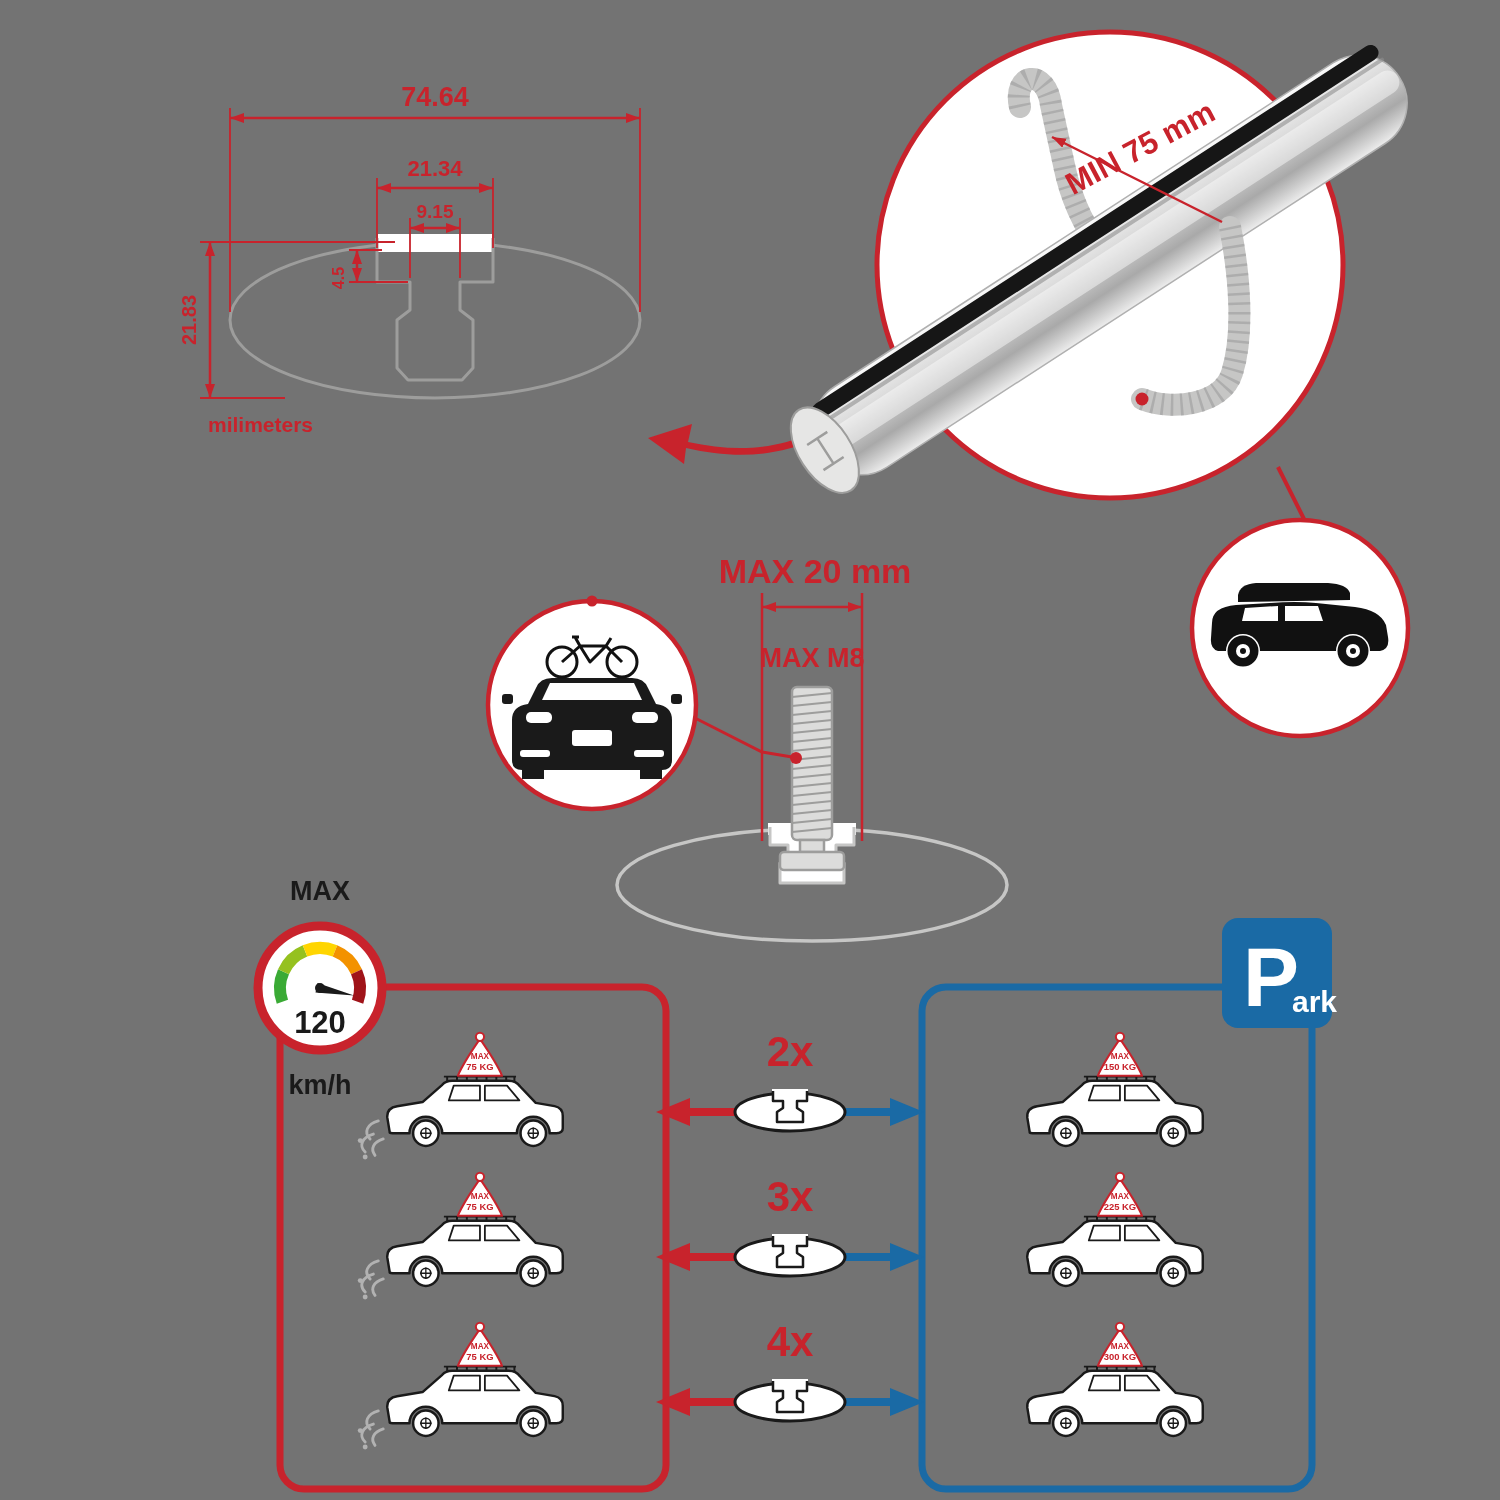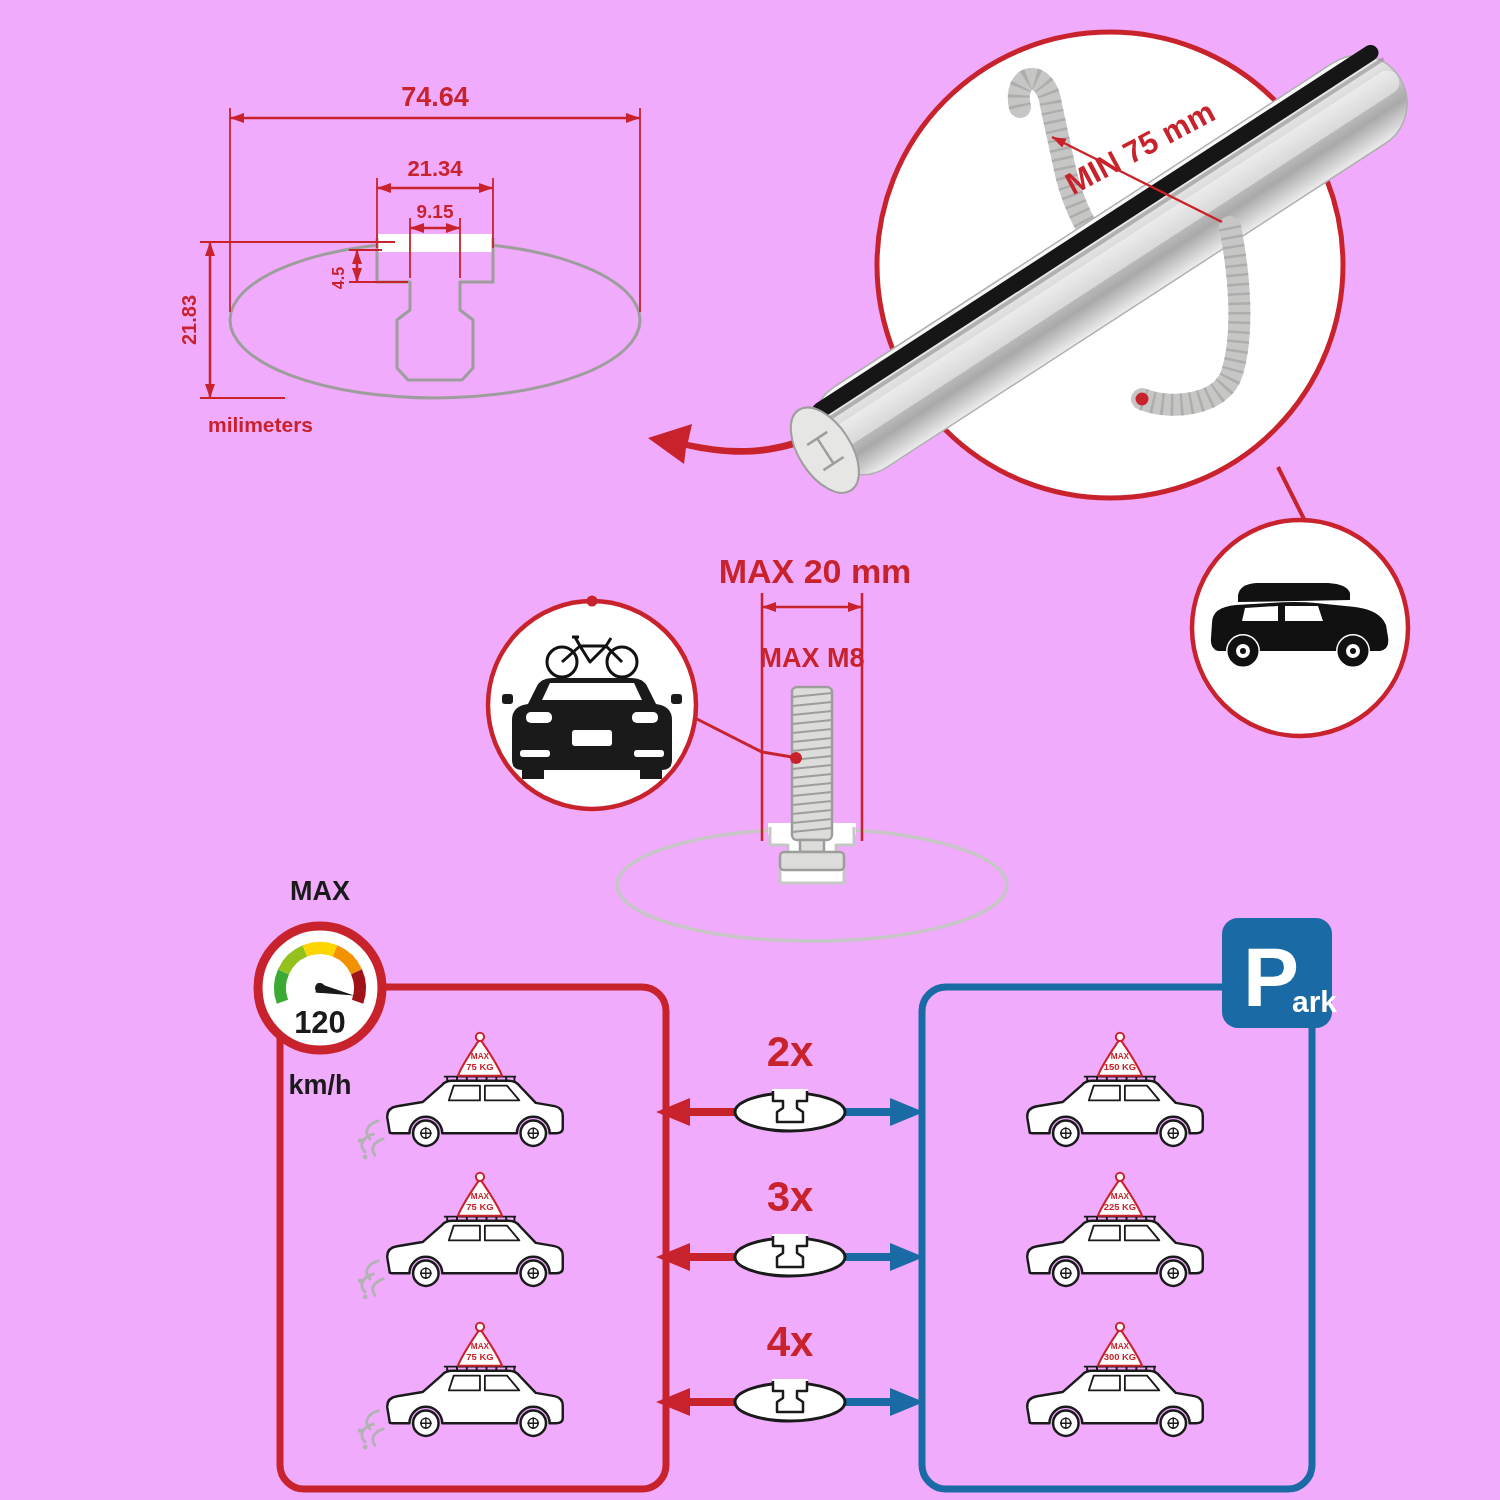--- a/index.html
+++ b/index.html
@@ -1,17 +1,17 @@
 <!DOCTYPE html>
 <html><head>
 <meta charset="utf-8">
 <style>
   html,body{margin:0;padding:0;background:#fff;}
   body{font-family:"Liberation Sans",sans-serif;}
-  .stage{position:relative;width:1500px;height:1500px;background:#f0abfc;overflow:hidden;}
+  .stage{position:relative;width:1500px;height:1500px;background:#737373;overflow:hidden;}
   .abs{position:absolute;}
   svg{overflow:visible;}
   svg text{font-family:"Liberation Sans",sans-serif;}
   .dimtxt{fill:#C8232C;font-weight:bold;text-anchor:middle;}
   .redline{stroke:#C8232C;stroke-width:2.5;fill:none;}
   .extline{stroke:#C8232C;stroke-width:1.8;fill:none;}
   .graydraw{stroke:#9D9D9C;stroke-width:3;fill:none;stroke-linejoin:round;}
   .flag-t1{font-size:10px;font-weight:bold;fill:#C8232C;text-anchor:middle;}
   .flag-t2{font-size:11.5px;font-weight:bold;fill:#C8232C;text-anchor:middle;}
   .multtxt{font-size:42px;font-weight:bold;fill:#C8232C;text-anchor:middle;}

